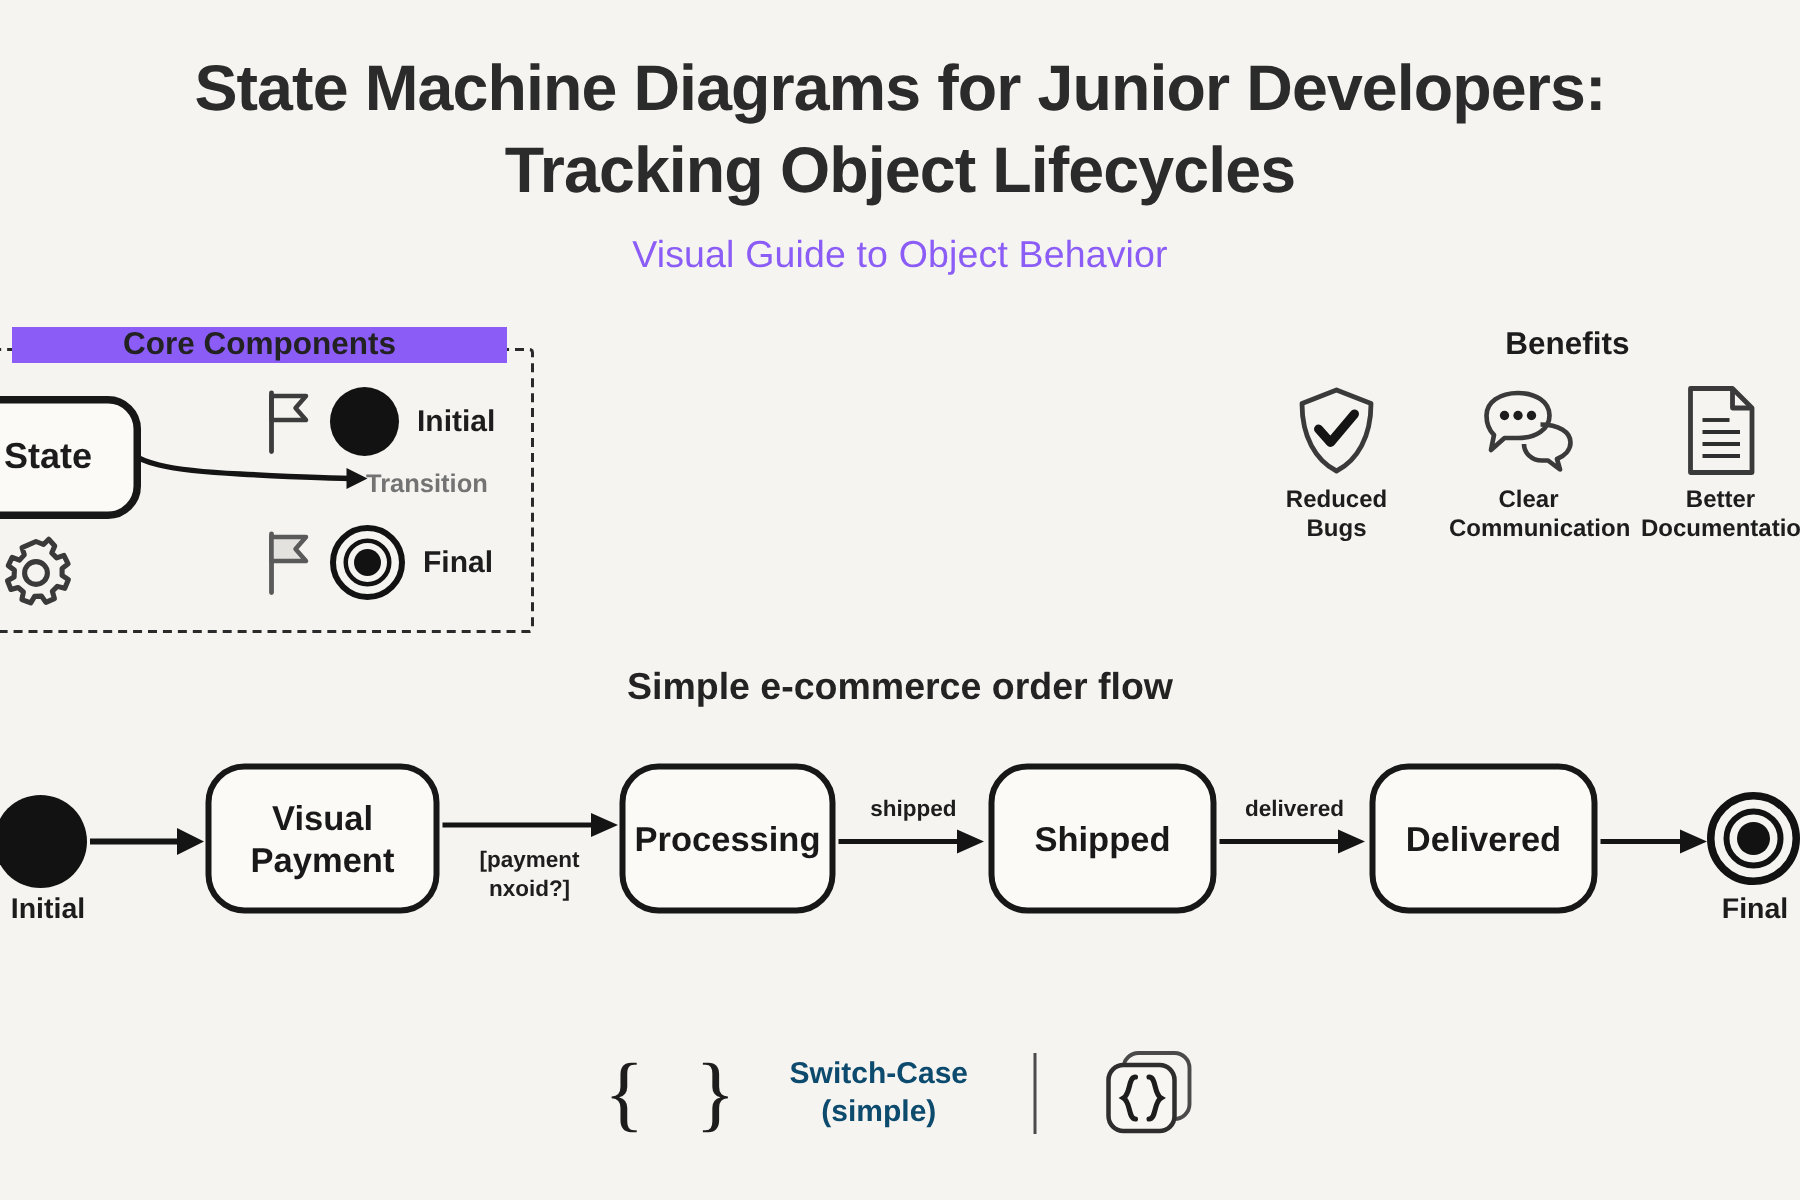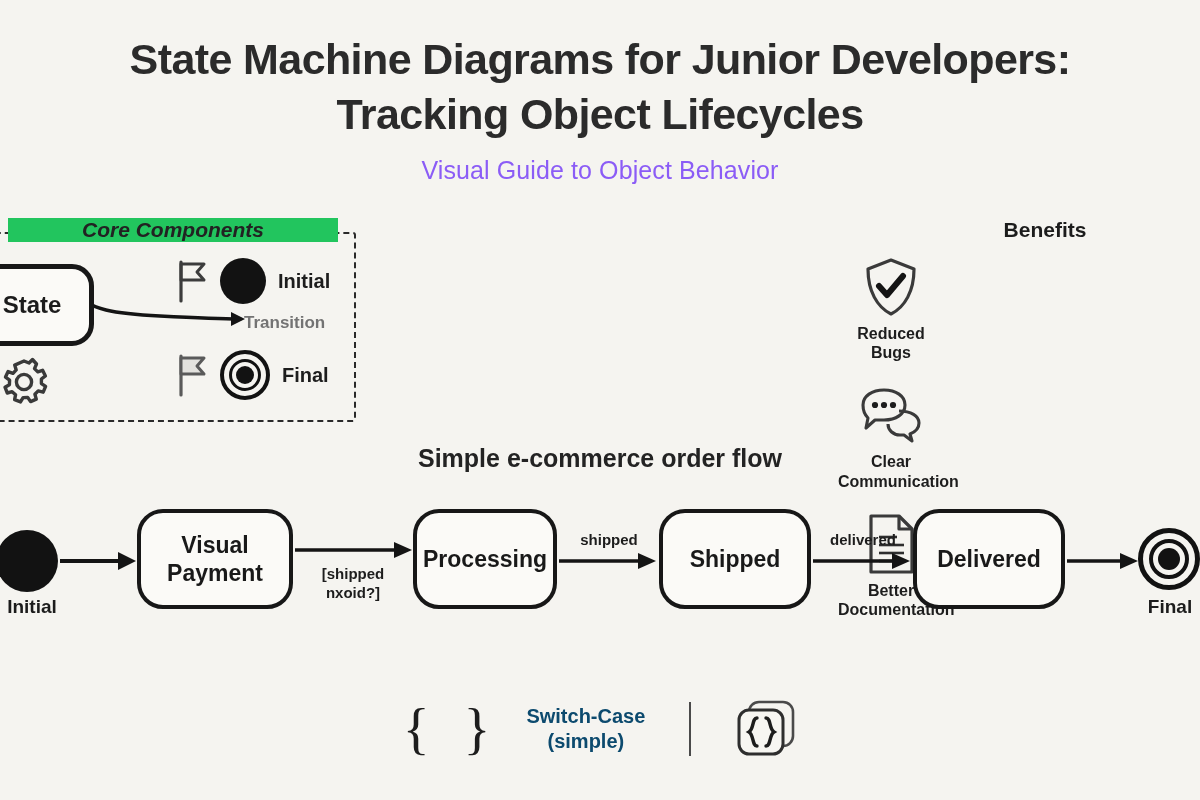--- a/index.html
+++ b/index.html
@@ -60,26 +60,25 @@
     box-sizing: border-box;
   }
   .core-title {
     position: absolute;
     left: 8px;
     top: 218px;
     width: 330px;
     text-align: center;
     font-size: 21px;
     font-weight: bold;
-    background: #22c55e;
+    background: #8b5cf6;
     padding: 0 12px;
     box-sizing: border-box;
     color: #222;
     z-index: 4;
-    font-style: italic;
   }
   .state-box {
     position: absolute;
     left: -64px;
     top: 264px;
     width: 158px;
     height: 82px;
     border: 5px solid #171717;
     border-radius: 22px;
     background: #fbfaf7;
@@ -174,21 +173,20 @@
     font-size: 21px;
     font-weight: bold;
   }
   .benefits-row {
     position: absolute;
     top: 256px;
     left: 838px;
     display: flex;
     align-items: flex-start;
     gap: 22px;
-    flex-direction: column;
   }
   .benefit {
     width: 106px;
     text-align: center;
   }
   .benefit .bicon {
     height: 62px;
     display: flex;
     align-items: center;
     justify-content: center;
@@ -458,21 +456,21 @@
       <span>Visual</span><br>
       <span>Payment</span>
     </span>
   </div>
 
   <svg style="position:absolute; left:295px; top:537px;" width="120" height="26" viewBox="0 0 120 26">
     <line x1="0" y1="13" x2="104" y2="13" stroke="#141414" stroke-width="3.4"></line>
     <path d="M99 5 L117 13 L99 21 Z" fill="#141414"></path>
   </svg>
   <div class="flow-label" style="left:303px; top:565px; width:100px;">
-    <span>[shipped</span><br>
+    <span>[payment</span><br>
     <span>nxoid?]</span>
   </div>
 
   <div class="flow-state" style="left:413px; width:144px;">
     <span>Processing</span>
   </div>
 
   <svg style="position:absolute; left:559px; top:548px;" width="100" height="26" viewBox="0 0 100 26">
     <line x1="0" y1="13" x2="84" y2="13" stroke="#141414" stroke-width="3.4"></line>
     <path d="M79 5 L97 13 L79 21 Z" fill="#141414"></path>

